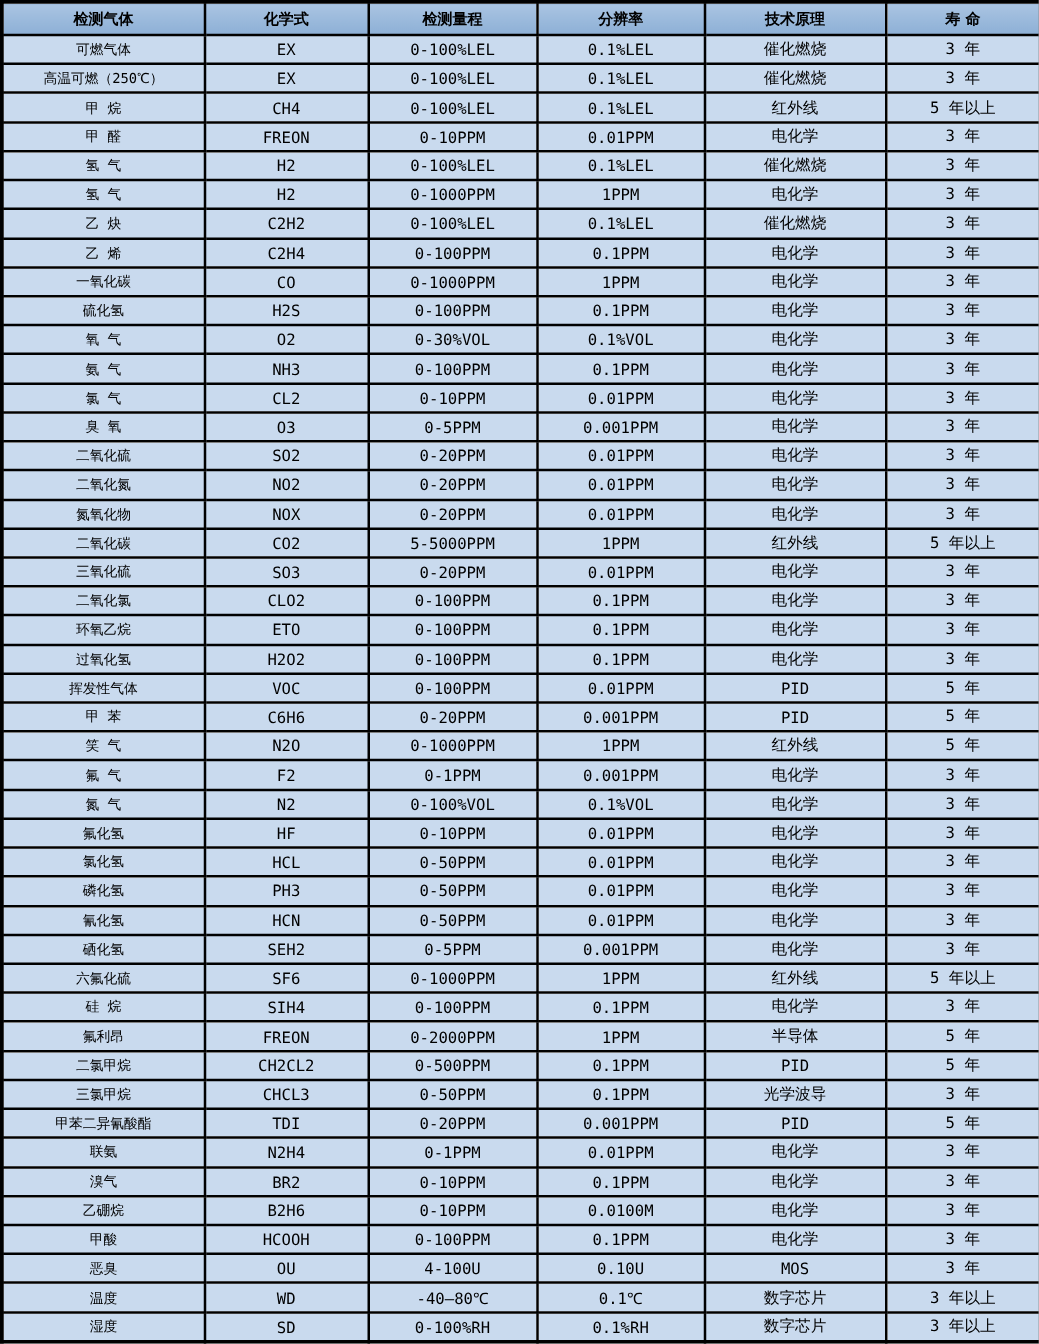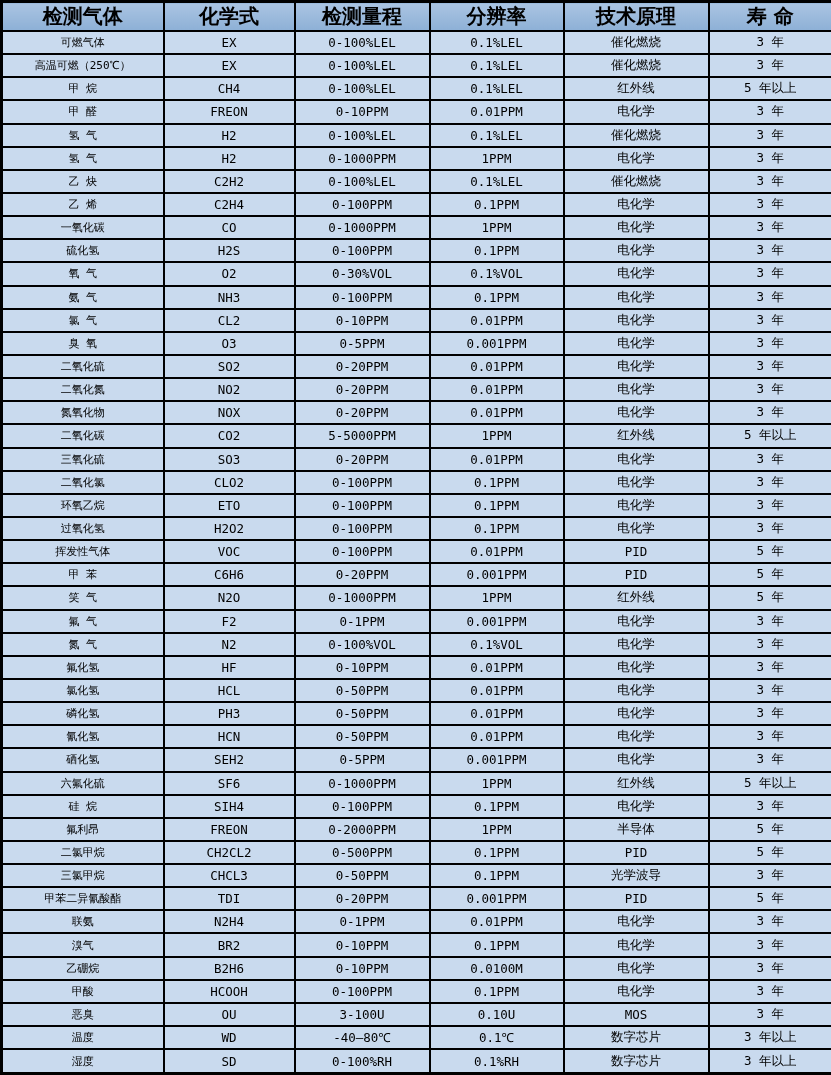--- a/index.html
+++ b/index.html
@@ -26,21 +26,21 @@
     padding: 0 2px;
     text-align: center;
     vertical-align: middle;
     color: #000000;
     overflow: hidden;
     white-space: nowrap;
   }
   table.gas-table thead th {
     background: linear-gradient(#aac4e2, #8db0d6);
     font-weight: bold;
-    font-size: 20px;
+    font-size: 12px;
     height: 24px;
     font-family: "DejaVu Sans", "Liberation Sans", sans-serif;
   }
   table.gas-table tbody td {
     background: #c9daee;
     font-size: 12.5px;
   }
   table.gas-table tbody td.c-gas {
     font-size: 11px;
   }
@@ -409,21 +409,21 @@
           <td class="c-gas">甲酸</td>
           <td class="c-formula">HCOOH</td>
           <td class="c-range">0-100PPM</td>
           <td class="c-resolution">0.1PPM</td>
           <td class="c-principle">电化学</td>
           <td class="c-lifespan">3 年</td>
         </tr>
         <tr>
           <td class="c-gas">恶臭</td>
           <td class="c-formula">OU</td>
-          <td class="c-range">3-100U</td>
+          <td class="c-range">4-100U</td>
           <td class="c-resolution">0.10U</td>
           <td class="c-principle">MOS</td>
           <td class="c-lifespan">3 年</td>
         </tr>
         <tr>
           <td class="c-gas">温度</td>
           <td class="c-formula">WD</td>
           <td class="c-range">-40—80℃</td>
           <td class="c-resolution">0.1℃</td>
           <td class="c-principle">数字芯片</td>

